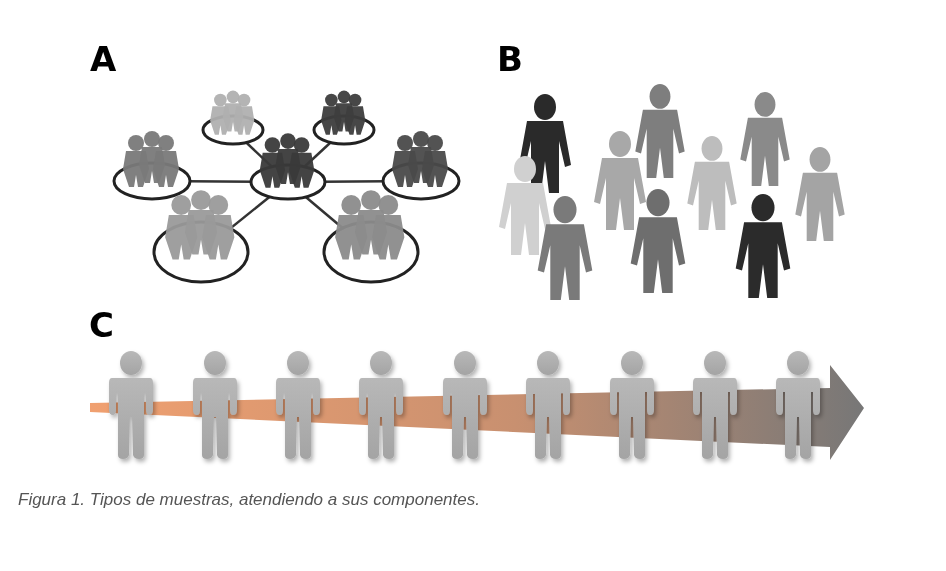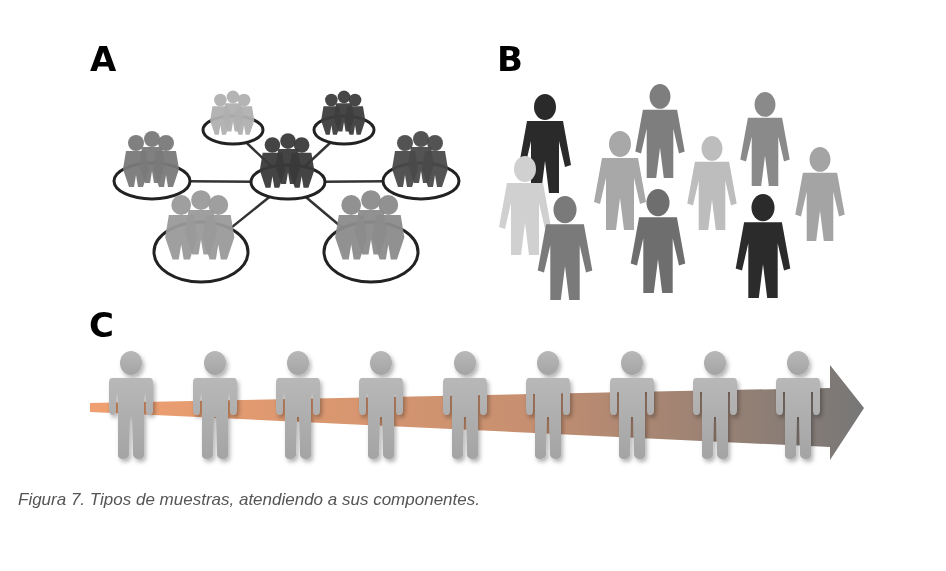--- a/index.html
+++ b/index.html
@@ -230,13 +230,13 @@
         <ellipse cx="715" cy="363" rx="11" ry="12"></ellipse>
         <path d="M696,378 Q693,378 693,383 L693,410 Q693,415 697,415 Q700,415 700,410 L700,392 L702,392 L702,455 Q702,459 707,459 Q712,459 713,455 L714,417 L716,417 L717,455 Q718,459 723,459 Q728,459 728,455 L728,392 L730,392 L730,410 Q730,415 733,415 Q737,415 737,410 L737,383 Q737,378 734,378 Z"></path>
       </g>
       <g fill="url(#personGrad)" filter="url(#sh)">
         <ellipse cx="798" cy="363" rx="11" ry="12"></ellipse>
         <path d="M779,378 Q776,378 776,383 L776,410 Q776,415 780,415 Q783,415 783,410 L783,392 L785,392 L785,455 Q785,459 790,459 Q795,459 796,455 L797,417 L799,417 L800,455 Q801,459 806,459 Q811,459 811,455 L811,392 L813,392 L813,410 Q813,415 816,415 Q820,415 820,410 L820,383 Q820,378 817,378 Z"></path>
       </g>
     </g>
 </svg>
 
-<div class="caption">Figura 7. Tipos de muestras, atendiendo a sus componentes.</div>
+<div class="caption">Figura 1. Tipos de muestras, atendiendo a sus componentes.</div>
 
 </body></html>

